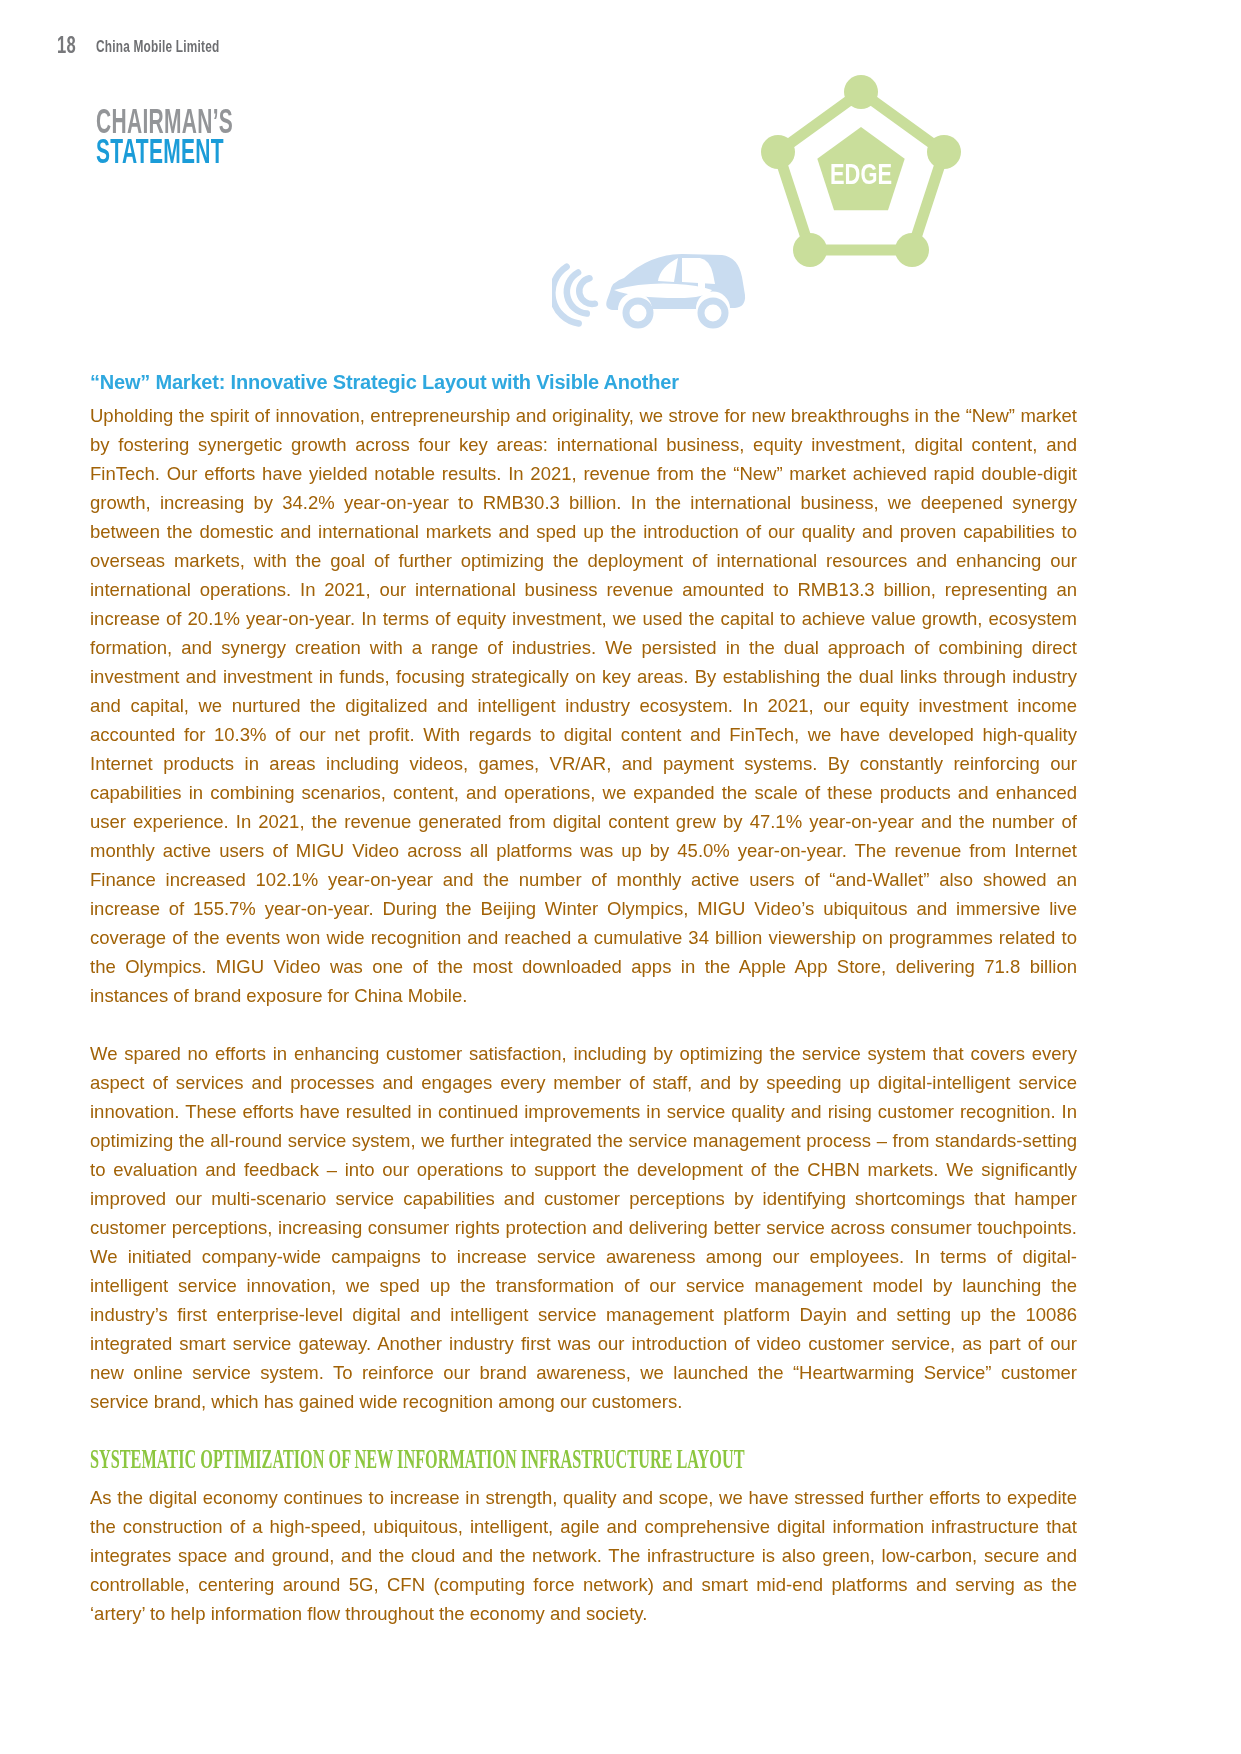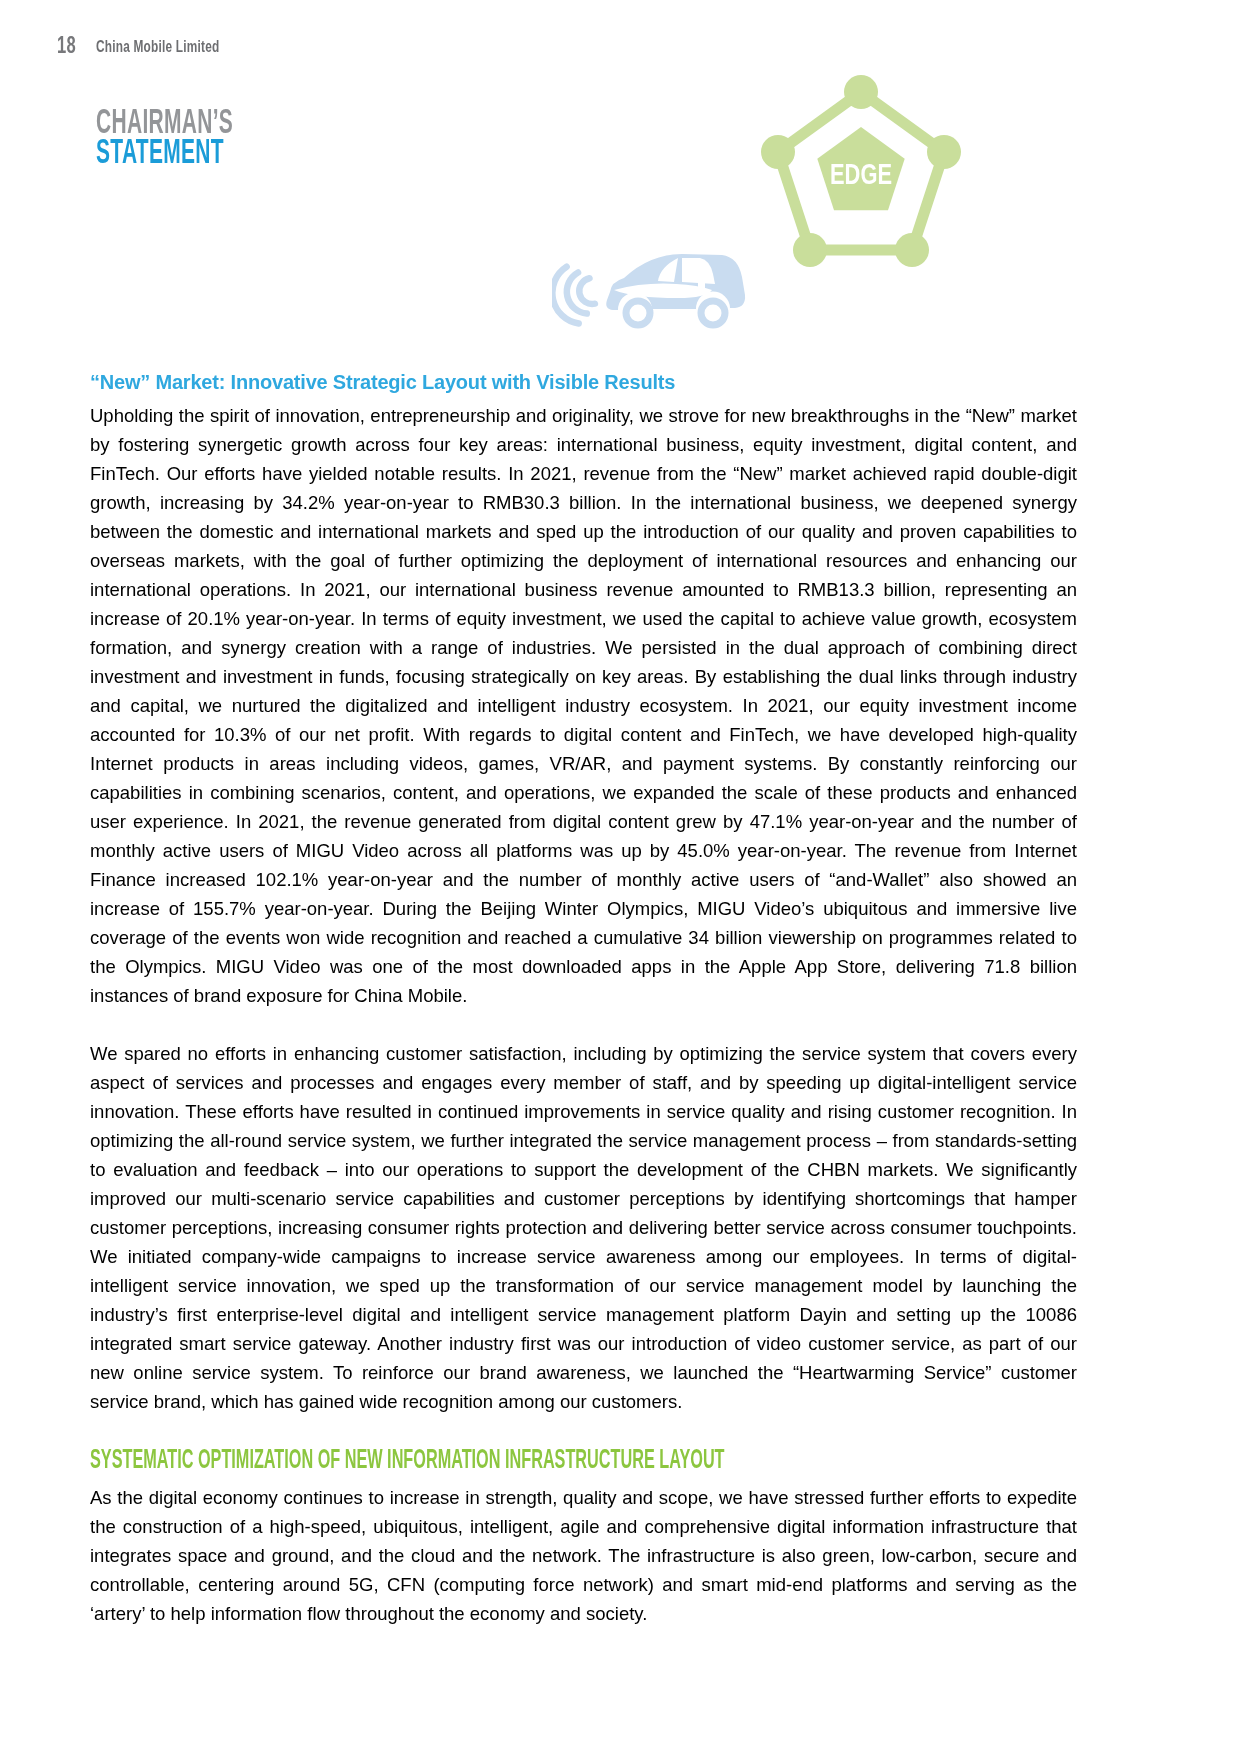--- a/index.html
+++ b/index.html
@@ -40,25 +40,25 @@
   .content{
     position:absolute;left:90px;top:370px;width:987px;
     color:#4f5052;
   }
   .sub-heading{
     font-size:20px;font-weight:bold;color:#2fa8df;
     letter-spacing:-0.2px;margin:0 0 7px 0;line-height:24px;
   }
   .body-p{
     font-size:18.5px;line-height:29px;text-align:justify;
-    margin:0 0 29px 0;color:#000000;
+    margin:0 0 29px 0;color:#a16207;
   }
   .body-p:last-child{margin-bottom:12px;}
   .green-heading{
-    margin:26px 0 10px 0;line-height:28px;height:28px;
+    margin:26px 0 10px 0;line-height:28px;height:28px;font-family:Liberation Serif, serif;
   }
   .green-heading .gh-inner{
     display:inline-block;font-size:28px;font-weight:bold;color:#8cc63f;
     transform:scaleX(0.58);transform-origin:0 50%;white-space:nowrap;
     letter-spacing:0px;
   }
 </style>
 </head>
 <body>
 
@@ -125,21 +125,21 @@
 
       <g fill="#ffffff" stroke="#c9dcf0" stroke-width="7">
         <circle cx="86" cy="85" r="12"></circle>
         <circle cx="161" cy="85" r="12"></circle>
       </g>
     </svg>
   </div>
 
   <div class="content">
 
-    <h3 class="sub-heading">“New” Market: Innovative Strategic Layout with Visible Results</h3>
+    <h3 class="sub-heading">“New” Market: Innovative Strategic Layout with Visible Another</h3>
 
     <p class="body-p">Upholding the spirit of innovation, entrepreneurship and originality, we strove for new breakthroughs in the “New” market by fostering synergetic growth across four key areas: international business, equity investment, digital content, and FinTech. Our efforts have yielded notable results. In 2021, revenue from the “New” market achieved rapid double-digit growth, increasing by 34.2% year-on-year to RMB30.3 billion. In the international business, we deepened synergy between the domestic and international markets and sped up the introduction of our quality and proven capabilities to overseas markets, with the goal of further optimizing the deployment of international resources and enhancing our international operations. In 2021, our international business revenue amounted to RMB13.3 billion, representing an increase of 20.1% year-on-year. In terms of equity investment, we used the capital to achieve value growth, ecosystem formation, and synergy creation with a range of industries. We persisted in the dual approach of combining direct investment and investment in funds, focusing strategically on key areas. By establishing the dual links through industry and capital, we nurtured the digitalized and intelligent industry ecosystem. In 2021, our equity investment income accounted for 10.3% of our net profit. With regards to digital content and FinTech, we have developed high-quality Internet products in areas including videos, games, VR/AR, and payment systems. By constantly reinforcing our capabilities in combining scenarios, content, and operations, we expanded the scale of these products and enhanced user experience. In 2021, the revenue generated from digital content grew by 47.1% year-on-year and the number of monthly active users of MIGU Video across all platforms was up by 45.0% year-on-year. The revenue from Internet Finance increased 102.1% year-on-year and the number of monthly active users of “and-Wallet” also showed an increase of 155.7% year-on-year. During the Beijing Winter Olympics, MIGU Video’s ubiquitous and immersive live coverage of the events won wide recognition and reached a cumulative 34 billion viewership on programmes related to the Olympics. MIGU Video was one of the most downloaded apps in the Apple App Store, delivering 71.8 billion instances of brand exposure for China Mobile.</p>
 
     <p class="body-p">We spared no efforts in enhancing customer satisfaction, including by optimizing the service system that covers every aspect of services and processes and engages every member of staff, and by speeding up digital-intelligent service innovation. These efforts have resulted in continued improvements in service quality and rising customer recognition. In optimizing the all-round service system, we further integrated the service management process – from standards-setting to evaluation and feedback – into our operations to support the development of the CHBN markets. We significantly improved our multi-scenario service capabilities and customer perceptions by identifying shortcomings that hamper customer perceptions, increasing consumer rights protection and delivering better service across consumer touchpoints. We initiated company-wide campaigns to increase service awareness among our employees. In terms of digital-intelligent service innovation, we sped up the transformation of our service management model by launching the industry’s first enterprise-level digital and intelligent service management platform Dayin and setting up the 10086 integrated smart service gateway. Another industry first was our introduction of video customer service, as part of our new online service system. To reinforce our brand awareness, we launched the “Heartwarming Service” customer service brand, which has gained wide recognition among our customers.</p>
 
     <h2 class="green-heading"><span class="gh-inner">SYSTEMATIC OPTIMIZATION OF NEW INFORMATION INFRASTRUCTURE LAYOUT</span></h2>
 
     <p class="body-p">As the digital economy continues to increase in strength, quality and scope, we have stressed further efforts to expedite the construction of a high-speed, ubiquitous, intelligent, agile and comprehensive digital information infrastructure that integrates space and ground, and the cloud and the network. The infrastructure is also green, low-carbon, secure and controllable, centering around 5G, CFN (computing force network) and smart mid-end platforms and serving as the ‘artery’ to help information flow throughout the economy and society.</p>
 
   </div>

